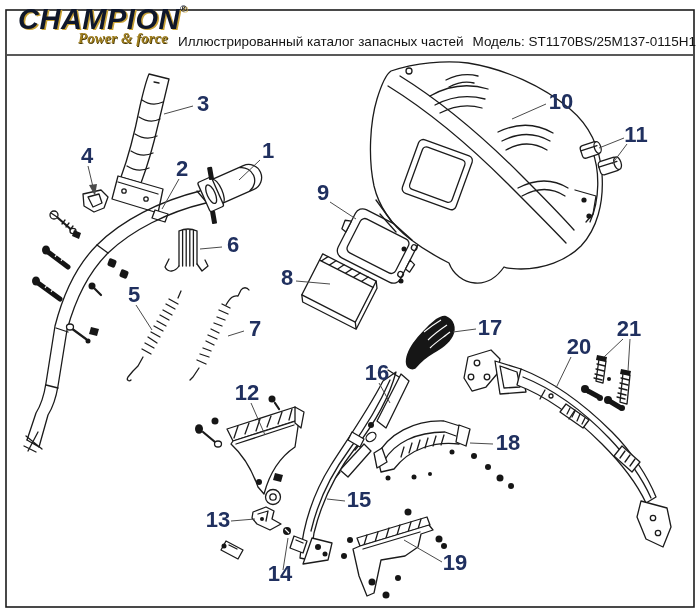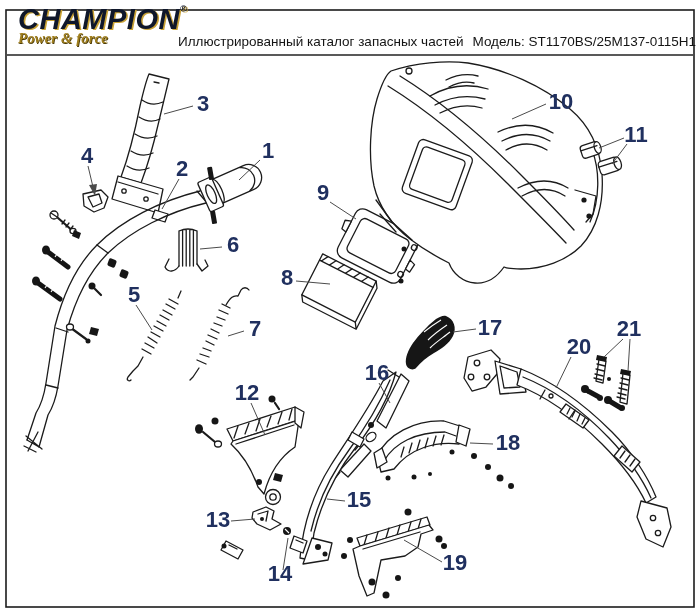--- a/index.html
+++ b/index.html
@@ -4,21 +4,21 @@
 <style>
   html,body{margin:0;padding:0;background:#fff;}
   .page{position:relative;width:700px;height:615px;background:#ffffff;overflow:hidden;
         font-family:"Liberation Sans",sans-serif;}
   .logo{position:absolute;left:18px;top:5px;width:150px;line-height:1;}
   .brand{font-family:Liberation Sans, sans-serif;font-style:italic;font-weight:bold;
          font-size:29px;color:#0f172a;letter-spacing:.5px;
          text-shadow:1.5px 1.2px 0 #c9a235;white-space:nowrap;}
   .brand sup{font-size:9px;vertical-align:top;}
   .tagline{font-family:"Liberation Serif",serif;font-style:italic;font-weight:bold;
-           font-size:15px;color:#a07f1e;text-align:left;margin-top:-3px;
+           font-size:15px;color:#a07f1e;text-align:right;margin-top:-3px;
            text-shadow:.6px .6px 0 #4d3c08;}
   .title-line{position:absolute;left:178px;top:34px;font-size:13.5px;color:#141414;white-space:nowrap;text-align:right;}
   .title-line .model{margin-left:9px;}
   svg{position:absolute;left:0;top:0;}
   .ln{fill:none;stroke:#1b1b1b;stroke-width:1.3;stroke-linecap:round;stroke-linejoin:round;}
   .lnf{fill:#fff;stroke:#1b1b1b;stroke-width:1.3;stroke-linejoin:round;stroke-linecap:round;}
   .dk{fill:#161616;stroke:none;}
   .thick{stroke:#141414;stroke-width:5;stroke-linecap:round;fill:none;}
   .w2{stroke:#1b1b1b;stroke-width:2.2;fill:none;stroke-linecap:round;}
   .leader{stroke:#4b4b4b;stroke-width:1;fill:none;}

